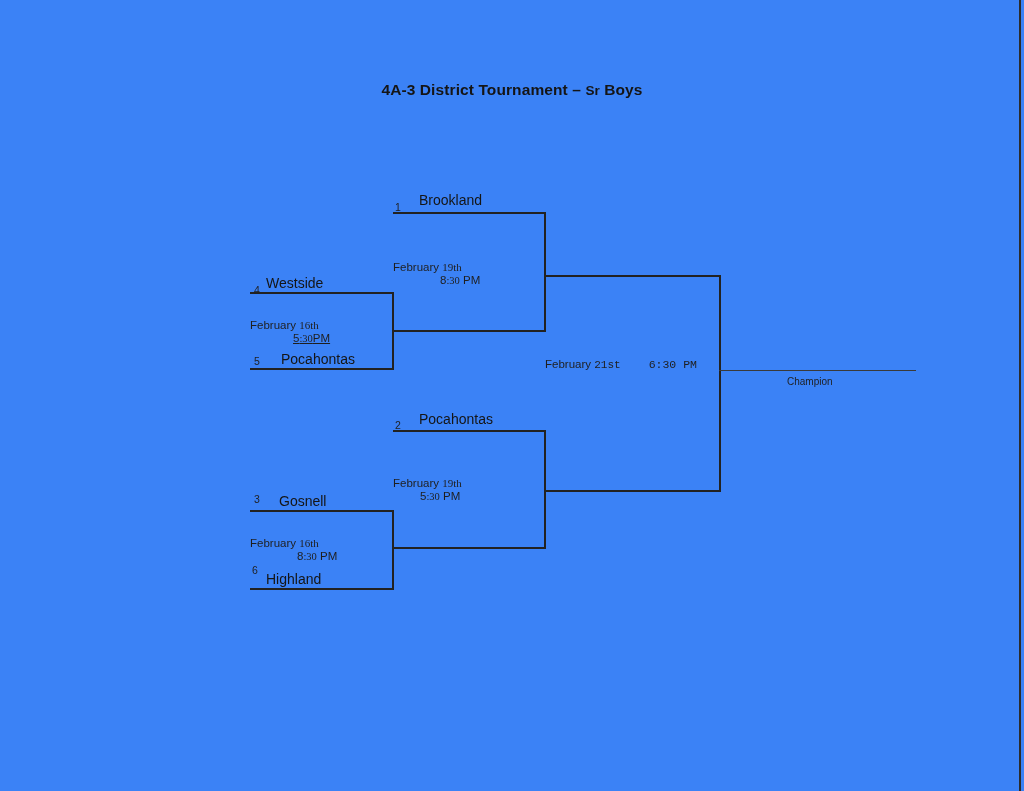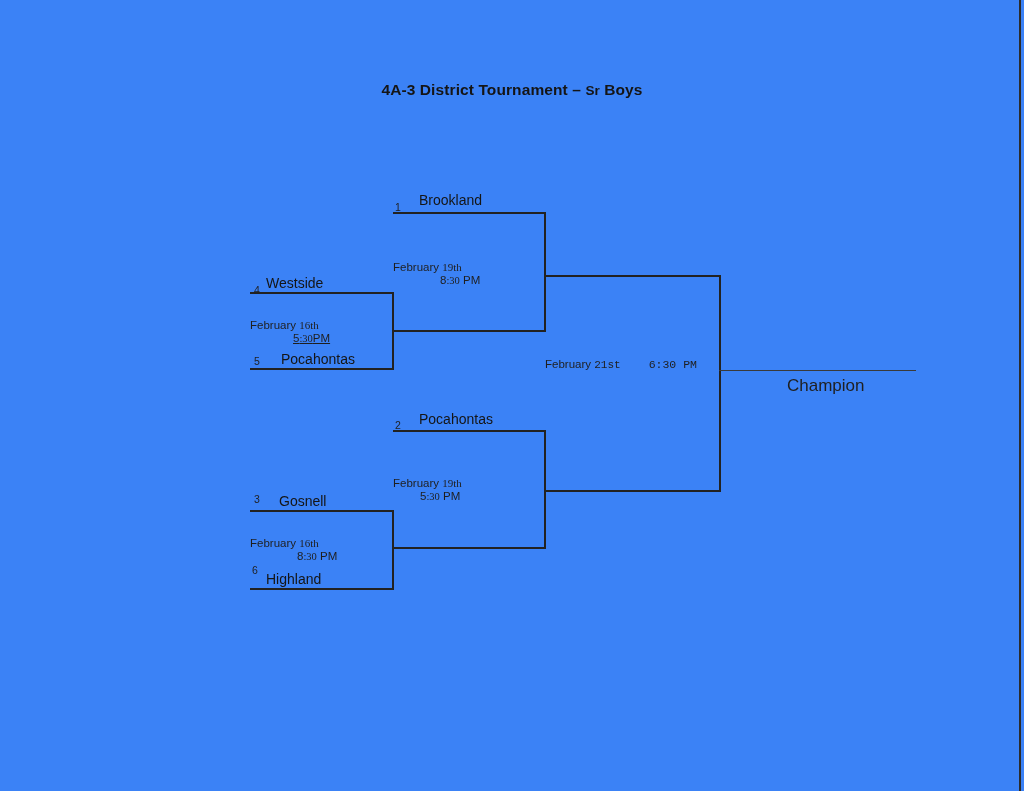--- a/index.html
+++ b/index.html
@@ -91,21 +91,21 @@
     line-height: 1;
     white-space: nowrap;
     font-family: "Liberation Sans", sans-serif;
   }
   .time-indent .mins {
     font-family: "Liberation Serif", serif;
     font-size: 10.5px;
   }
   .champion-label {
     position: absolute;
-    font-size: 17px;
+    font-size: 10px;
     color: #1f1f1f;
     line-height: 1;
     white-space: nowrap;
   }
   .final-info {
     position: absolute;
     font-size: 11.5px;
     color: #1f1f1f;
     line-height: 1;
     white-space: nowrap;

